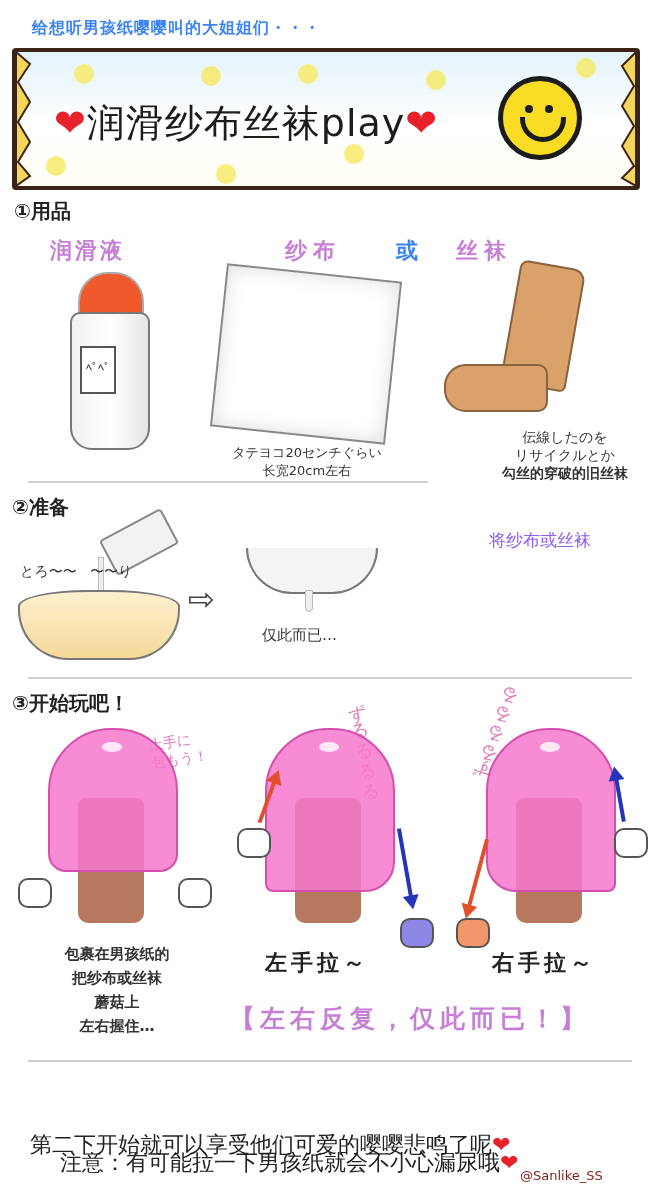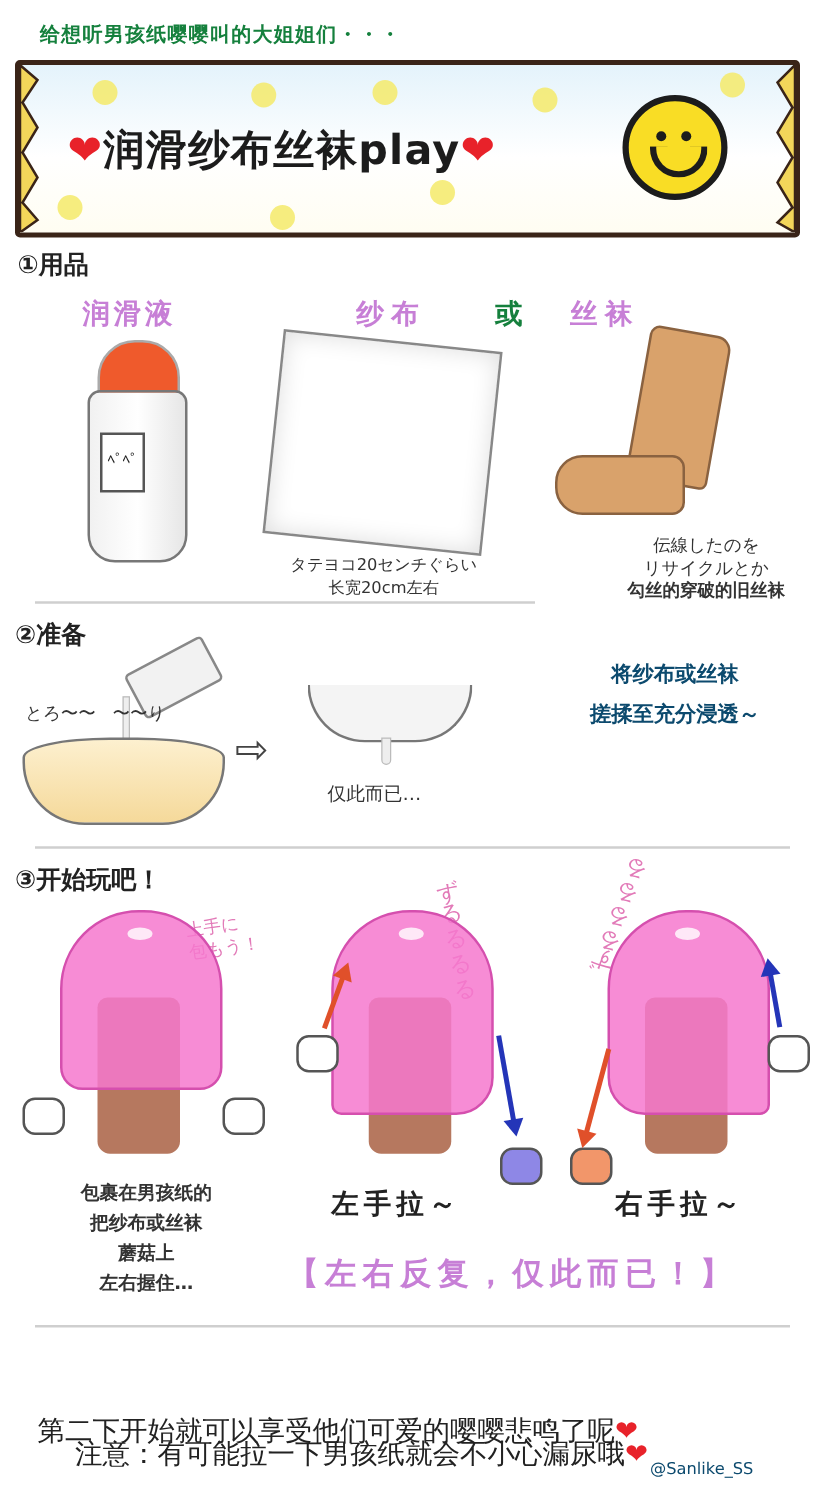--- a/index.html
+++ b/index.html
@@ -1,33 +1,33 @@
 <!DOCTYPE html>
 <html><head>
 <meta charset="utf-8">
 <style>
   html,body{margin:0;padding:0;background:#fff;}
   body{width:664px;height:1200px;position:relative;overflow:hidden;font-family:"DejaVu Sans","Liberation Sans",sans-serif;color:#222;}
   .abs{position:absolute;}
-  .hand{font-weight:bold;color:#15803d;}
+  .hand{font-weight:bold;color:#3b82f6;}
   .purple{color:#c77fd6;font-weight:bold;}
   .pink{color:#e27ab8;}
   .divider{position:absolute;height:2px;background:#cfcfcf;}
   .banner{left:12px;top:48px;width:620px;height:134px;border:4px solid #3a2418;border-radius:4px;
     background:linear-gradient(180deg,#e4f3fb 0%,#ffffff 55%,#fffdf2 100%);overflow:hidden;}
   .dot{position:absolute;width:20px;height:20px;border-radius:50%;background:#f5ea6a;opacity:.85;}
   .zig{position:absolute;top:0;width:16px;height:134px;}
-  .title{position:absolute;left:38px;top:46px;font-size:33px;color:#1c1c1c;letter-spacing:1px;white-space:nowrap;font-weight:bold;}
+  .title{position:absolute;left:38px;top:46px;font-size:38px;color:#1c1c1c;letter-spacing:1px;white-space:nowrap;}
   .heart{color:#e8222a;}
   .smiley{position:absolute;left:482px;top:24px;width:74px;height:74px;border-radius:50%;background:#f9dd25;border:5px solid #1c1c1c;}
   .eye{position:absolute;width:8px;height:8px;border-radius:50%;background:#1c1c1c;top:24px;}
   .mouth{position:absolute;left:17px;top:36px;width:36px;height:20px;border:5px solid #1c1c1c;border-top:none;border-radius:0 0 24px 24px;}
   .sec{font-size:20px;font-weight:bold;}
   .cap{font-size:13px;color:#333;text-align:center;line-height:18px;}
-  .rtext{font-size:17px;font-weight:bold;text-align:center;line-height:32px;color:#0c4a6e;}
+  .rtext{font-size:17px;font-weight:normal;text-align:center;line-height:32px;color:#8b5cf6;}
   .fig{position:absolute;width:190px;height:200px;}
   .column{position:absolute;left:60px;top:70px;width:66px;height:125px;background:#b6785f;border-radius:8px 8px 10px 10px;}
   .drape{position:absolute;left:30px;top:0;width:126px;height:140px;background:rgba(246,120,206,.85);border-radius:63px 63px 18px 18px;border:2px solid #d54fae;}
   .shine{position:absolute;left:52px;top:12px;width:20px;height:10px;border-radius:50%;background:#fff;opacity:.8;}
   .fist{position:absolute;width:30px;height:26px;background:#fff;border:2px solid #555;border-radius:10px;}
   .arrow{position:absolute;width:4px;}
   .arrow::after{content:"";position:absolute;left:-6px;border-left:8px solid transparent;border-right:8px solid transparent;}
   .up::after{top:-12px;border-bottom:14px solid currentColor;}
   .down::after{bottom:-12px;border-top:14px solid currentColor;}
   .big{font-size:22px;font-weight:bold;letter-spacing:4px;text-align:right;}
@@ -57,21 +57,21 @@
     <span class="heart">❤</span><span>润滑纱布丝袜play</span><span class="heart">❤</span>
   </div>
   <div class="smiley">
     <div class="eye" style="left:22px"></div>
       <div class="eye" style="left:42px"></div>
       <div class="mouth"></div>
   </div>
 </div>
 
 <div class="abs sec" style="left:14px;top:198px;">①用品</div>
-<div class="abs purple" style="left:66px;top:236px;font-size:22px;letter-spacing:3px;">润滑液</div>
+<div class="abs purple" style="left:50px;top:236px;font-size:22px;letter-spacing:3px;">润滑液</div>
 <div class="abs purple" style="left:285px;top:236px;font-size:22px;letter-spacing:6px;">纱布</div>
 <div class="abs hand" style="left:396px;top:236px;font-size:22px;">或</div>
 <div class="abs purple" style="left:456px;top:236px;font-size:22px;letter-spacing:6px;">丝袜</div>
 
 <div class="abs" style="left:68px;top:272px;width:84px;height:178px;">
   <div style="position:absolute;left:10px;top:0;width:62px;height:44px;background:#ef5a2c;border-radius:30px 30px 6px 6px;border:2px solid #aaa;"></div>
   <div style="position:absolute;left:2px;top:40px;width:76px;height:134px;background:linear-gradient(90deg,#f1f1f1,#fff,#e6e6e6);border:2px solid #777;border-radius:10px 10px 22px 22px;"></div>
   <div style="position:absolute;left:12px;top:74px;width:32px;height:44px;border:2px solid #555;background:#fff;font-size:12px;text-align:center;line-height:40px;">ﾍﾟﾍﾟ</div>
 </div>
 
@@ -96,21 +96,20 @@
 <div class="abs" style="left:104px;top:522px;width:66px;height:36px;background:#f2f2f2;border:2px solid #888;border-radius:4px;transform:rotate(-28deg);"></div>
 <div class="abs" style="left:98px;top:557px;width:4px;height:60px;background:#eee;border:1px solid #bbb;"></div>
 <div class="abs cap" style="left:20px;top:562px;font-size:14px;white-space:pre;">とろ〜〜   〜〜り</div>
 <div class="abs" style="left:18px;top:590px;width:158px;height:66px;background:linear-gradient(180deg,#fdf0cf,#f5d99a);border:2px solid #777;border-radius:70px 70px 50px 50px / 16px 16px 50px 50px;"></div>
 <div class="abs" style="left:188px;top:580px;font-size:32px;color:#444;">⇨</div>
 <div class="abs" style="left:246px;top:548px;width:128px;height:44px;border:2px solid #777;border-top:none;border-radius:0 0 70px 70px;background:#f4f4f4;"></div>
 <div class="abs" style="left:305px;top:590px;width:6px;height:20px;background:#eee;border:1px solid #bbb;border-radius:0 0 4px 4px;"></div>
 <div class="abs cap" style="left:262px;top:626px;font-size:15px;">仅此而已…</div>
 <div class="abs rtext" style="left:425px;top:524px;width:230px;">
   <div>将纱布或丝袜</div>
-  <div>搓揉至充分浸透～</div>
 </div>
 <div class="divider" style="left:28px;top:677px;width:604px;"></div>
 
 <div class="abs sec" style="left:12px;top:690px;">③开始玩吧！</div>
 <div class="abs pink" style="left:150px;top:732px;font-size:14px;line-height:18px;transform:rotate(-8deg);">
   <div>上手に</div>
     <div>包もう！</div>
 </div>
 
 <div class="fig" style="left:18px;top:728px;">
@@ -156,13 +155,13 @@
 <div class="abs big" style="left:492px;top:948px;">右手拉～</div>
 <div class="abs purple" style="left:230px;top:1002px;font-size:25px;letter-spacing:5px;white-space:nowrap;">【左右反复，仅此而已！】</div>
 <div class="divider" style="left:28px;top:1060px;width:604px;"></div>
 
 <div class="abs note" style="left:60px;top:1148px;">
   <span>注意：有可能拉一下男孩纸就会不小心漏尿哦</span><span class="heart">❤</span>
 </div>
 <div class="abs note" style="left:30px;top:1130px;">
   <span>第二下开始就可以享受他们可爱的嘤嘤悲鸣了呢</span><span class="heart">❤</span>
 </div>
-<div class="abs" style="left:520px;top:1168px;font-size:13px;color:#0c4a6e;">@Sanlike_SS</div>
+<div class="abs" style="left:520px;top:1168px;font-size:13px;color:#7f1d1d;">@Sanlike_SS</div>
 
 </body></html>

